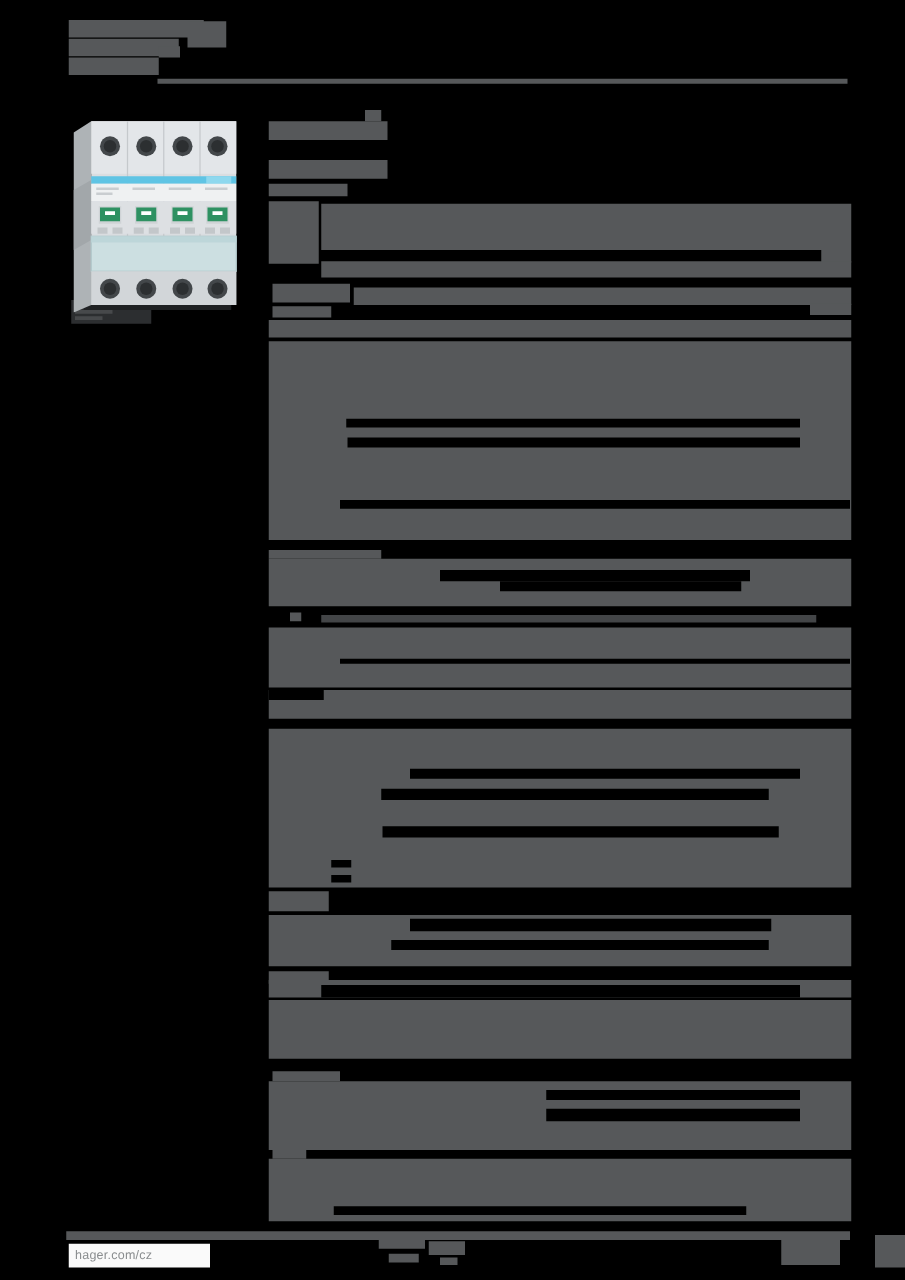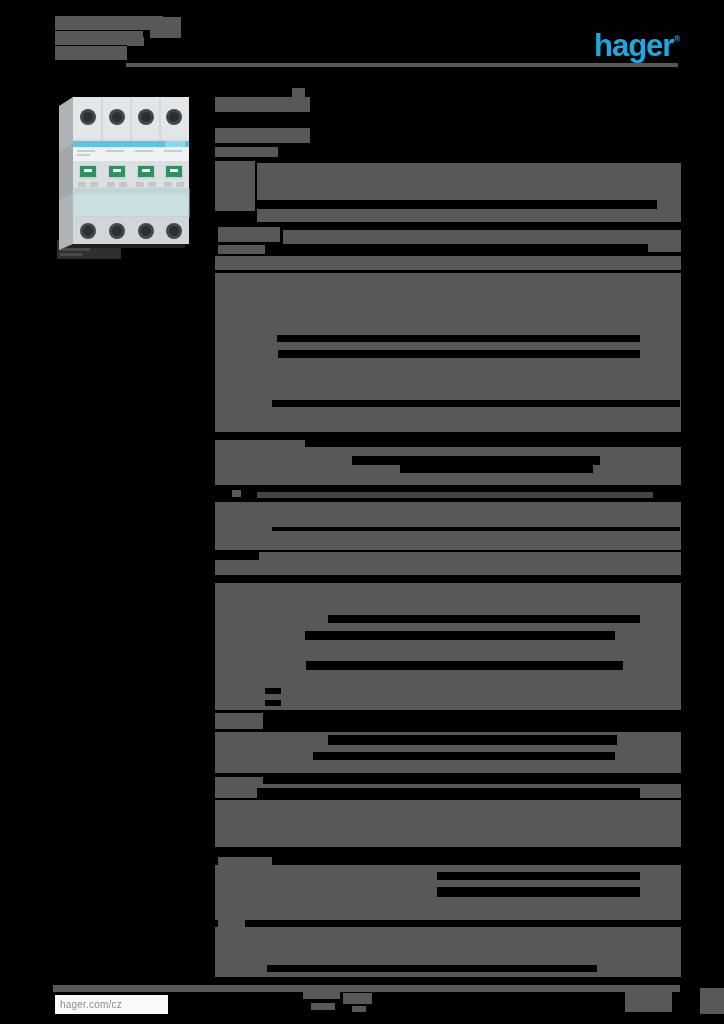--- a/index.html
+++ b/index.html
@@ -88,21 +88,20 @@
       <div class="rgap" style="left: 265px; top: 688px; width: 16px; height: 6px;"></div>
       <div class="rgap" style="left: 265px; top: 700px; width: 16px; height: 6px;"></div>
       <div class="rgap" style="left: 328px; top: 735px; width: 289px; height: 10px;"></div>
       <div class="rgap" style="left: 313px; top: 752px; width: 302px; height: 8px;"></div>
       <div class="rgap" style="left: 257px; top: 788px; width: 383px; height: 10px;"></div>
       <div class="rgap" style="left: 437px; top: 872px; width: 203px; height: 8px;"></div>
       <div class="rgap" style="left: 437px; top: 887px; width: 203px; height: 10px;"></div>
       <div class="rgap" style="left: 267px; top: 965px; width: 330px; height: 7px;"></div>
     </div>
 
-  <div class="logo" style="color: rgb(27, 169, 225);"><span>hager</span><span class="reg">®</span></div>
 
   <div class="photo">
     <svg width="134" height="158" viewBox="0 0 134 158" xmlns="http://www.w3.org/2000/svg">
       <rect x="10" y="151" width="118" height="5" fill="#1f2123"></rect>
       <polygon points="2,14 16,5 16,152 2,158" fill="#aeb3b6"></polygon>
       <polygon points="2,60 16,52 16,100 2,108" fill="#a2a7aa"></polygon>
       <rect x="16" y="5" width="116" height="147" fill="#dadde0"></rect>
       <rect x="16" y="5" width="116" height="42" fill="#e3e6e9"></rect>
       <line x1="45" y1="5" x2="45" y2="152" stroke="#c5c9cc" stroke-width="1"></line>
       <line x1="74" y1="5" x2="74" y2="152" stroke="#c5c9cc" stroke-width="1"></line>

